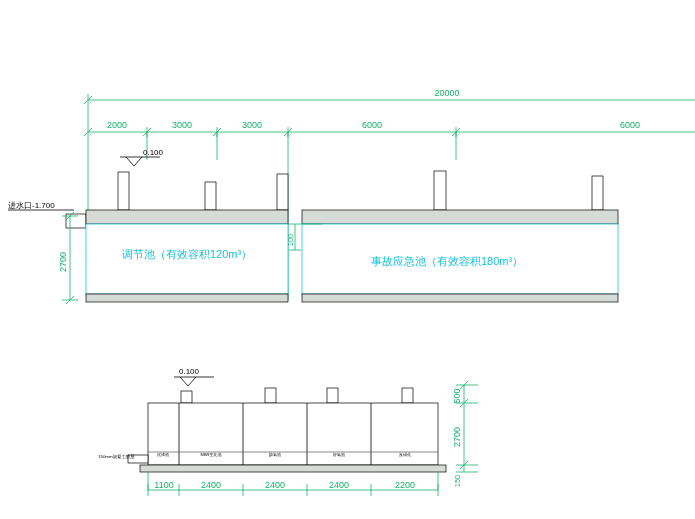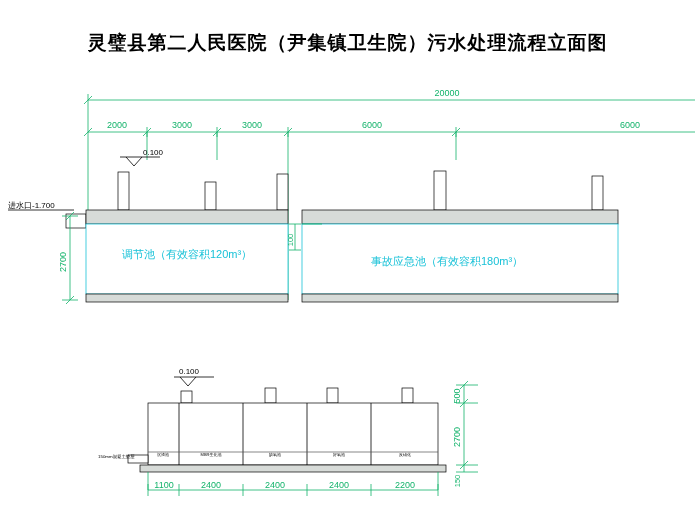--- a/index.html
+++ b/index.html
@@ -26,21 +26,20 @@
   .lnk2{stroke:#555;stroke-width:0.7;fill:none;}
   .fillgray{fill:#d7dbd8;stroke:#000;stroke-width:0.7;}
   .fillwhite{fill:#ffffff;stroke:#000;stroke-width:0.7;}
   .fillcyanbox{fill:#ffffff;stroke:#19c2d8;stroke-width:0.8;}
 </style>
 </head>
 <body>
 
 <div id="stage">
 
-  <div class="title">灵璧县第二人民医院（尹集镇卫生院）污水处理流程立面图</div>
 
   <svg viewBox="0 0 695 519">
 
     <line class="ln" x1="88" y1="100" x2="810" y2="100"></line>
     <line class="ln" x1="88" y1="94" x2="88" y2="132"></line>
     <line class="ln" x1="806" y1="94" x2="806" y2="132"></line>
 
     <line class="ln" x1="84" y1="104" x2="92" y2="96"></line>
     <line class="ln" x1="802" y1="104" x2="810" y2="96"></line>
 

